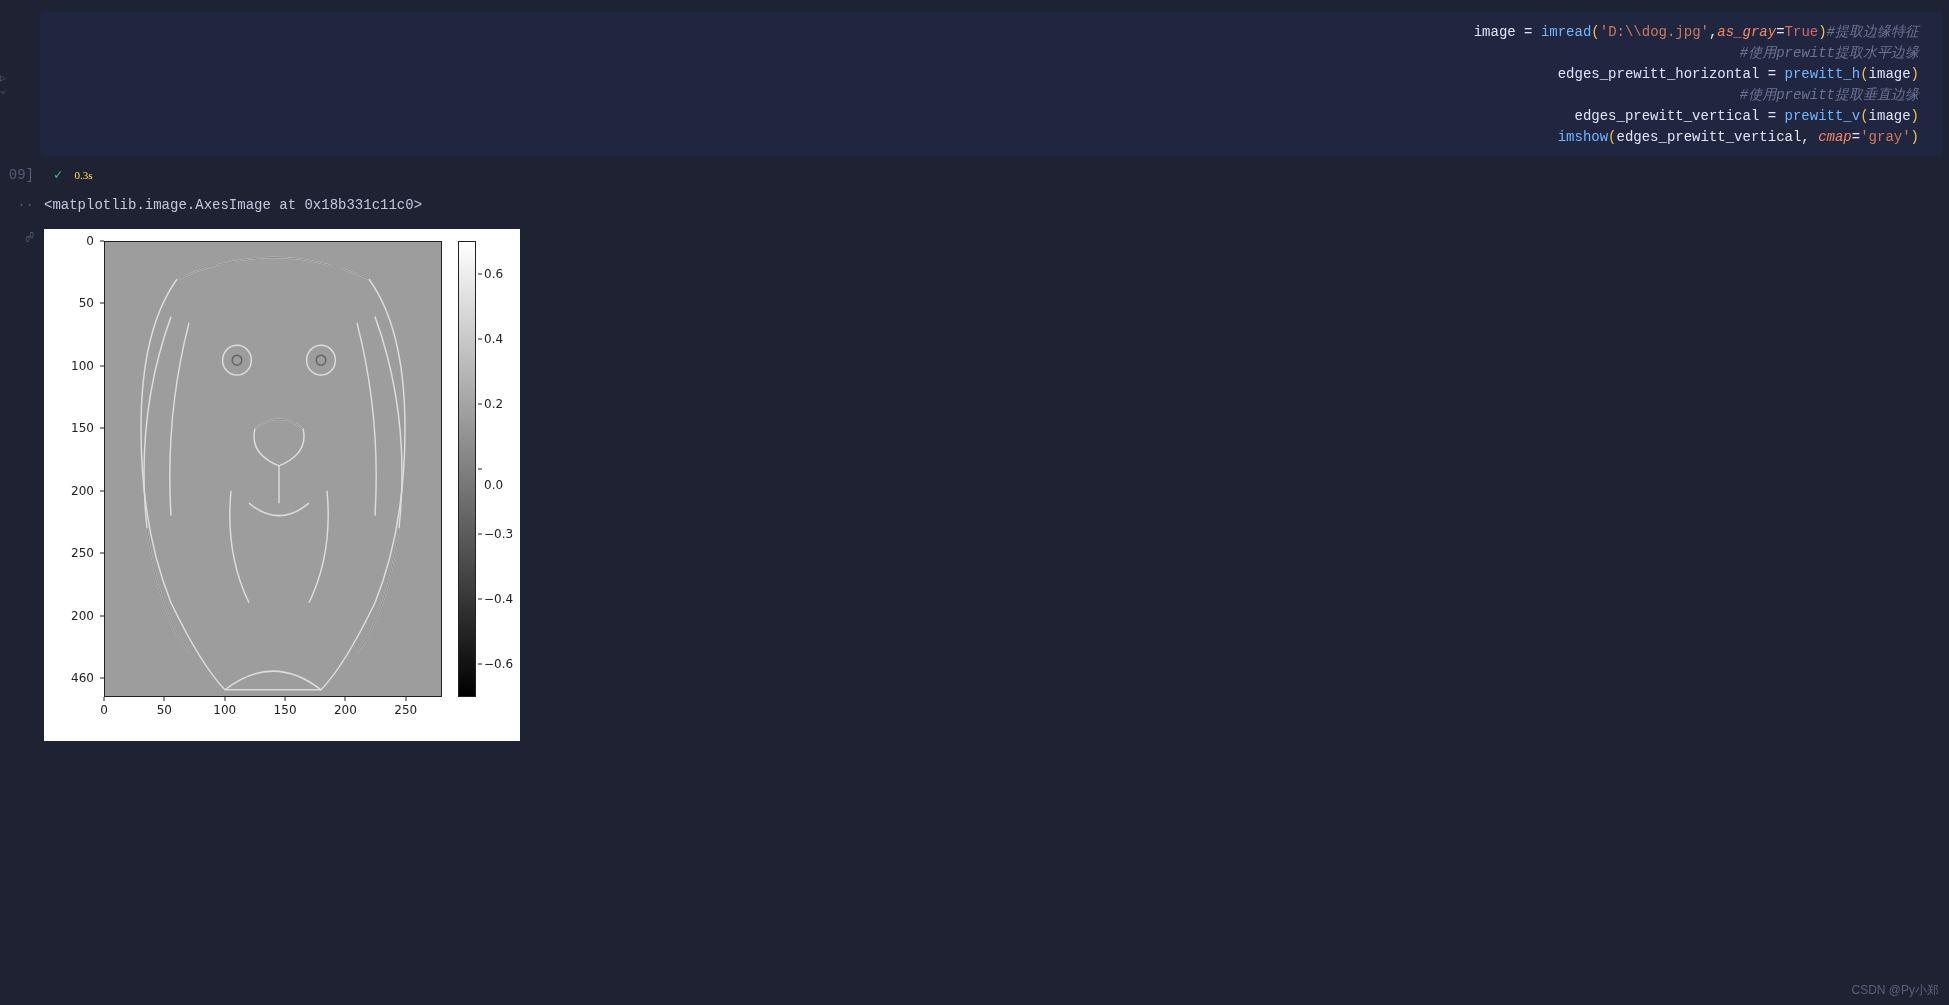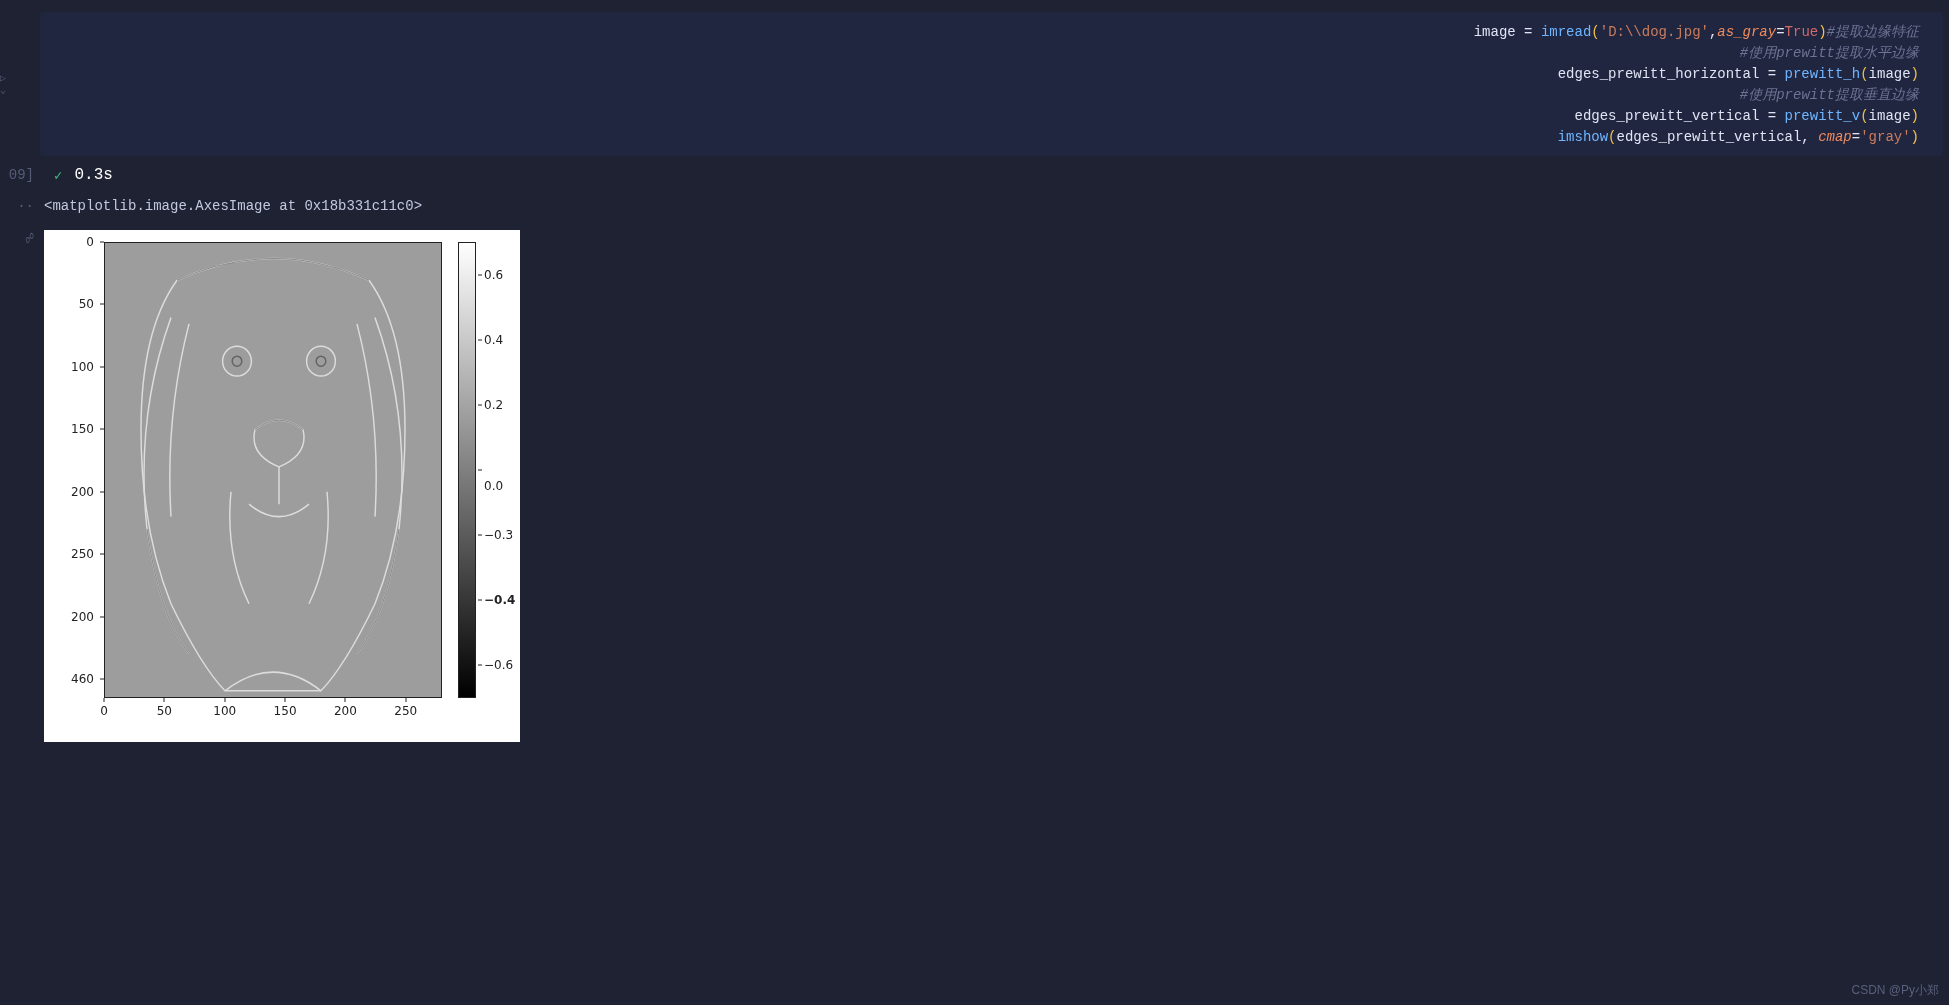--- a/index.html
+++ b/index.html
@@ -80,22 +80,23 @@
     align-items: center;
     padding: 2px 0 6px 0;
   }
   .status-check {
     color: #3fbf7f;
     font-size: 14px;
     margin-left: 14px;
     margin-right: 12px;
   }
   .status-time {
-    color: #ffffff;
-    font-size: 16px;
+    color: #fde047;
+    font-size: 11px;
+    font-family: Liberation Serif, serif;
   }
   .output-text-row {
     display: flex;
     width: 100%;
     padding: 8px 0 10px 0;
   }
   .output-text {
     font-family: Consolas, "Courier New", monospace;
     font-size: 14px;
     color: #c2c8de;
@@ -341,21 +342,21 @@
           <div class="cbar-tick" style="top: 32.5714px;">0.6</div>
           <div class="cbar-tick-mark" style="top: 32.5714px;"></div>
           <div class="cbar-tick" style="top: 97.7143px;">0.4</div>
           <div class="cbar-tick-mark" style="top: 97.7143px;"></div>
           <div class="cbar-tick" style="top: 162.857px;">0.2</div>
           <div class="cbar-tick-mark" style="top: 162.857px;"></div>
           <div class="cbar-tick" style="top: 244px;">0.0</div>
           <div class="cbar-tick-mark" style="top: 228px;"></div>
           <div class="cbar-tick" style="top: 293.143px;">−0.3</div>
           <div class="cbar-tick-mark" style="top: 293.143px;"></div>
-          <div class="cbar-tick" style="top: 358.286px; font-weight: bold;">−0.4</div>
+          <div class="cbar-tick" style="top: 358.286px;">−0.4</div>
           <div class="cbar-tick-mark" style="top: 358.286px;"></div>
           <div class="cbar-tick" style="top: 423.429px;">−0.6</div>
           <div class="cbar-tick-mark" style="top: 423.429px;"></div>
         </div>
 
     </div>
   </div>
 
 </div>
 

